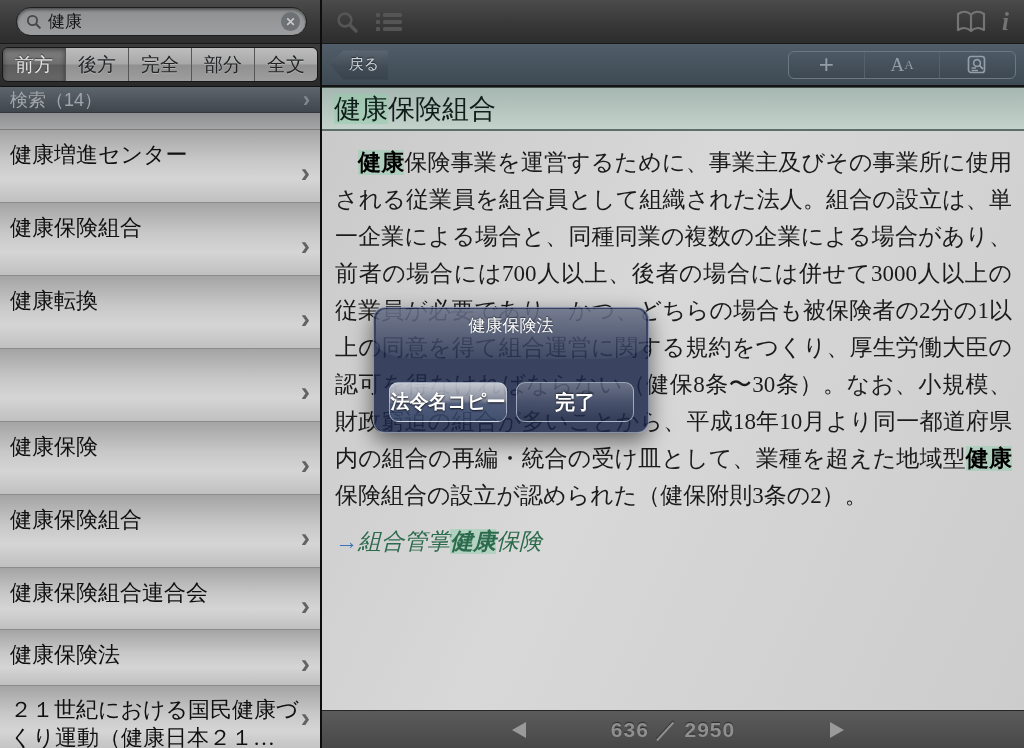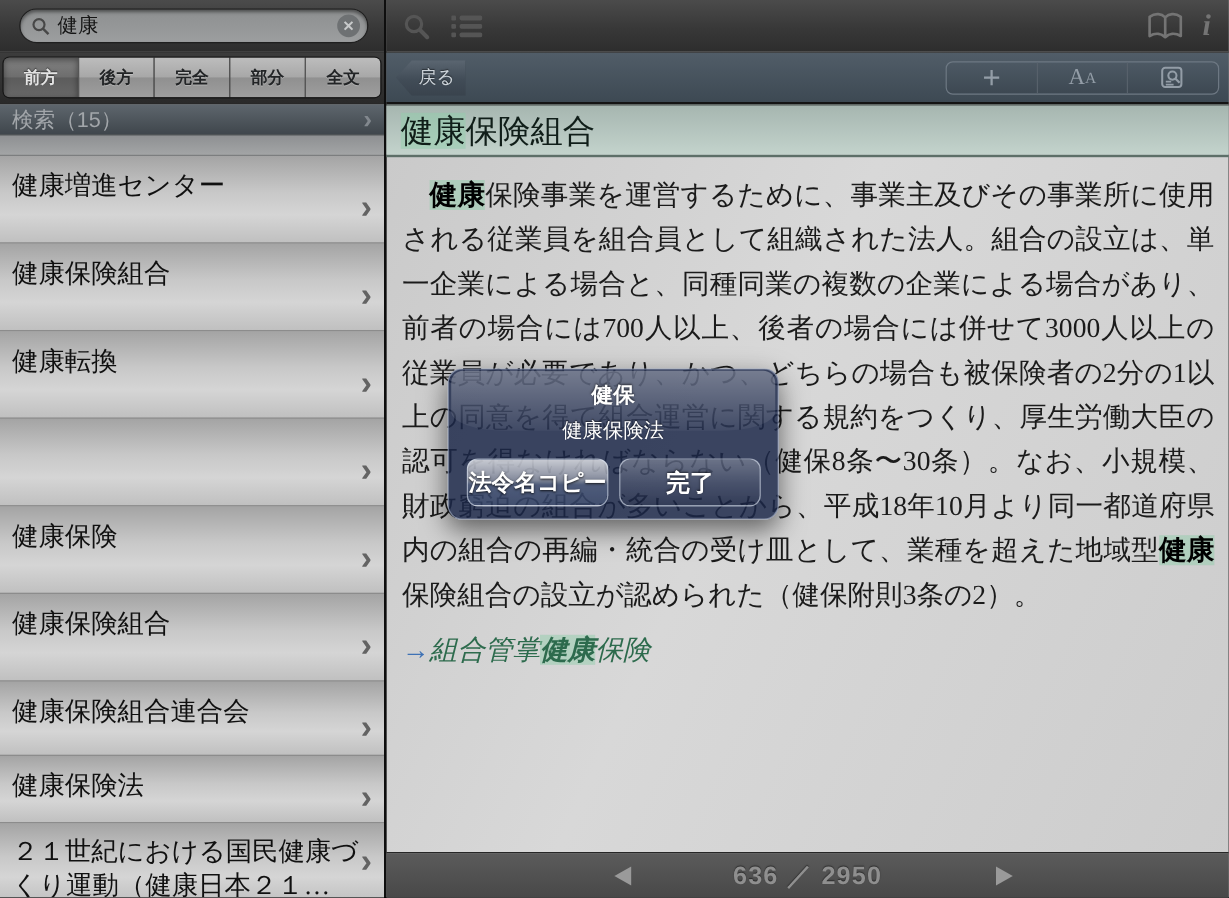--- a/index.html
+++ b/index.html
@@ -9,21 +9,21 @@
   
   .sidebar { position:absolute; left:0; top:0; width:320px; height:748px; background:#9e9e9e; display:flex; flex-direction:column; }
   .sb-top { flex:0 0 44px; background:linear-gradient(#4b4b4b,#383838 55%,#2d2d2d); border-bottom:1px solid #191919; display:flex; align-items:center; padding:0 13px 0 16px; }
   .search-pill { flex:1; height:29px; border-radius:15px; border:1px solid #1f1f1f; background:linear-gradient(#8d8f90,#9c9e9f); box-shadow:inset 0 2px 3px rgba(0,0,0,.45); display:flex; align-items:center; padding:0 6px 0 9px; }
   .search-pill svg { flex:0 0 auto; }
   .search-value { flex:1; margin-left:6px; font-size:17px; color:#161616; }
   .clear-btn { width:19px; height:19px; border-radius:50%; background:#6e7173; color:#c7c9ca; font-size:12px; font-weight:bold; display:flex; align-items:center; justify-content:center; }
 
   .mode-row { flex:0 0 43px; background:linear-gradient(#3c3c3c,#2a2a2a); border-bottom:1px solid #121212; padding:3px 2px 4px; }
   .mode-group { display:flex; height:100%; border:1px solid #161616; border-radius:6px; overflow:hidden; }
-  .mode-btn { flex:1; display:flex; align-items:center; justify-content:center; font-size:14px; color:#222426; text-shadow:0 1px 0 rgba(255,255,255,.25); background:linear-gradient(#bdbdbd,#a8a8a8 48%,#909090 52%,#9e9e9e); border-right:1px solid #565656;font-weight:bold; }
+  .mode-btn { flex:1; display:flex; align-items:center; justify-content:center; font-size:19px; color:#222426; text-shadow:0 1px 0 rgba(255,255,255,.25); background:linear-gradient(#bdbdbd,#a8a8a8 48%,#909090 52%,#9e9e9e); border-right:1px solid #565656; }
   .mode-btn:last-child { border-right:none; }
   .mode-btn.selected { background:linear-gradient(#828282,#6e6e6e 48%,#5c5c5c 52%,#686868); box-shadow:inset 0 2px 5px rgba(0,0,0,.45); color:#e3e3e3; text-shadow:0 -1px 1px rgba(0,0,0,.5); }
 
   .results-header { flex:0 0 26px; background:linear-gradient(#5e666d,#3f464c); border-bottom:1px solid #32383d; display:flex; align-items:center; padding:0 10px; color:#a2a6aa; font-size:18px; }
   .results-header .hdr-chev { margin-left:auto; color:#82888e; font-size:22px; font-weight:bold; line-height:1; }
   .scroll-sliver { flex:0 0 17px; background:linear-gradient(#8e9092,#a3a5a6); border-bottom:1px solid #7c7e7f; }
 
   .list { flex:1; display:flex; flex-direction:column; overflow:hidden; }
   .list-item { position:relative; padding:11px 16px 0 10px; font-family:"Liberation Serif", serif; font-size:22px; line-height:27px; color:#101010; background:linear-gradient(180deg,#a4a4a4,#c8c8c8 42%,#d5d5d5 68%,#c0c0c0); border-bottom:1px solid #8c8c8c; }
   .list-item:nth-of-type(-n+6) { flex:0 0 73px; }
@@ -101,21 +101,21 @@
 
     <div class="mode-btn selected">前方</div>
         <div class="mode-btn">後方</div>
         <div class="mode-btn">完全</div>
         <div class="mode-btn">部分</div>
         <div class="mode-btn">全文</div>
       </div>
   </div>
 
   <div class="results-header">
-    <span>検索（15）</span>
+    <span>検索（14）</span>
     <span class="hdr-chev">›</span>
   </div>
   <div class="scroll-sliver"></div>
 
   <div class="list">
 
   <div class="list-item">
         <span>健康増進センター</span>
         <span class="item-chev">›</span>
       </div>
@@ -213,20 +213,19 @@
   </div>
 
   <div class="pagebar">
     <div class="pg-arrow pg-left"></div>
     <div class="page-label"><span>636</span> <span>／</span> <span>2950</span></div>
     <div class="pg-arrow pg-right"></div>
   </div>
 </div>
 
 <div class="popup">
-  <div class="popup-title">健保</div>
   <div class="popup-sub">健康保険法</div>
   <div class="popup-btns">
 
   <div class="pbtn copy">法令名コピー</div>
       <div class="pbtn done">完了</div>
     </div>
 </div>
 
 </body></html>

